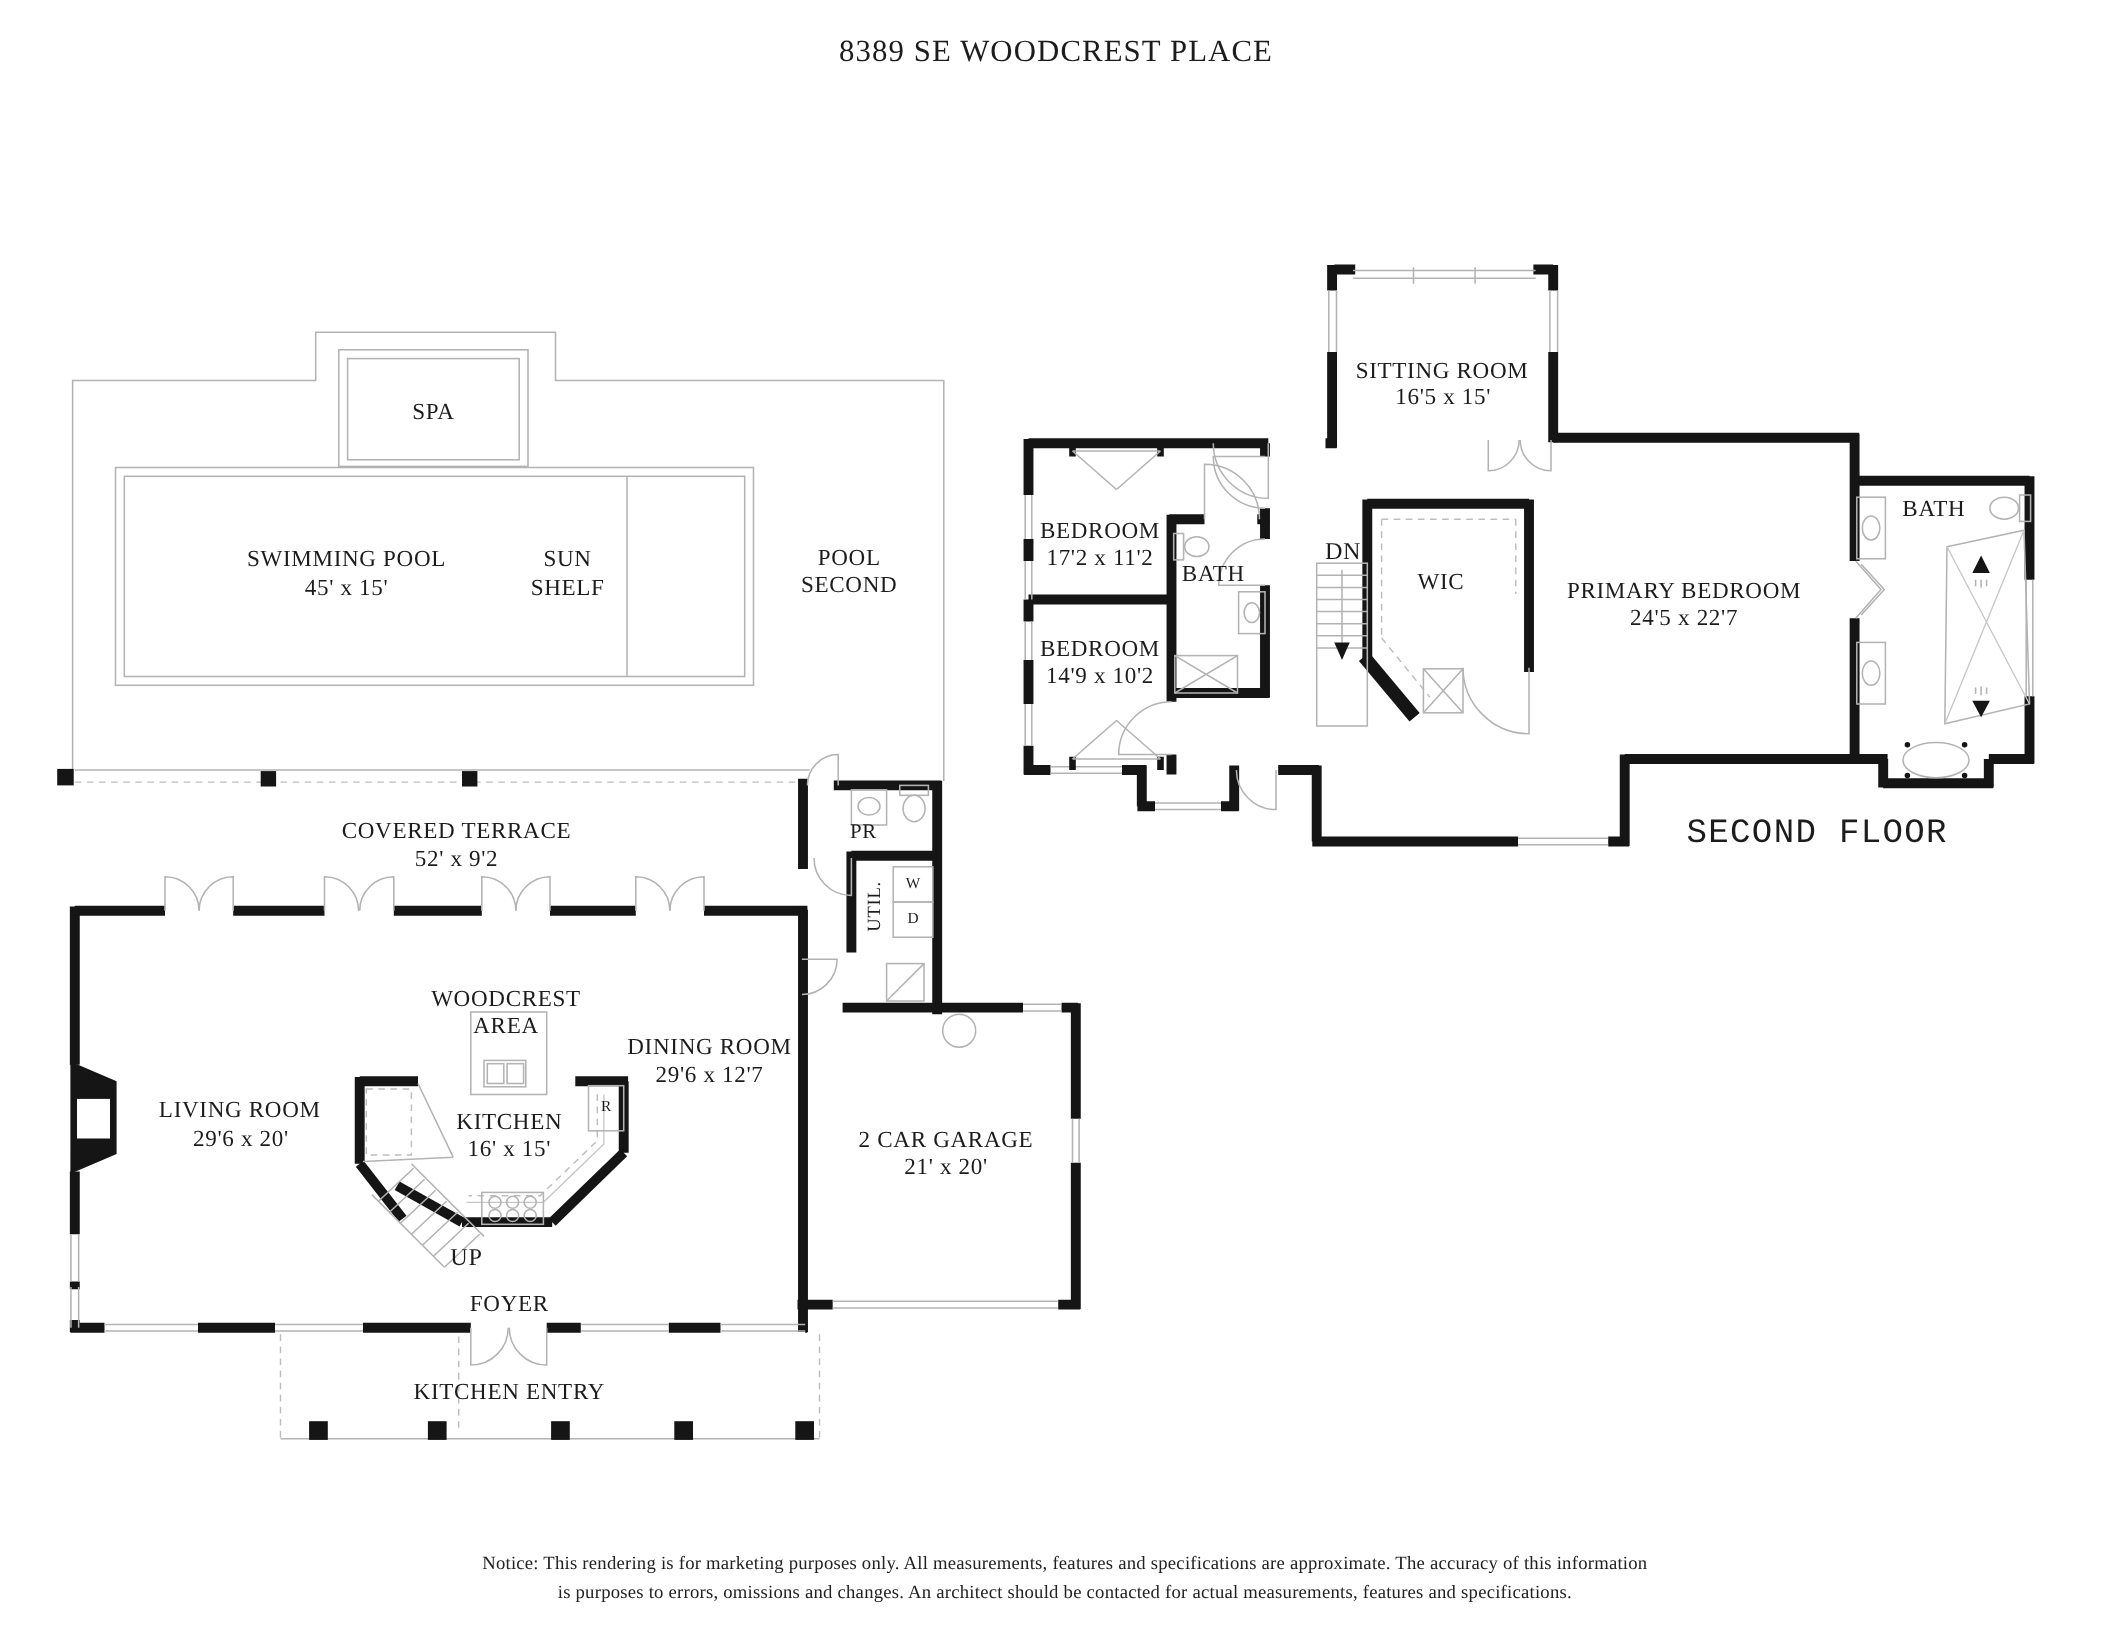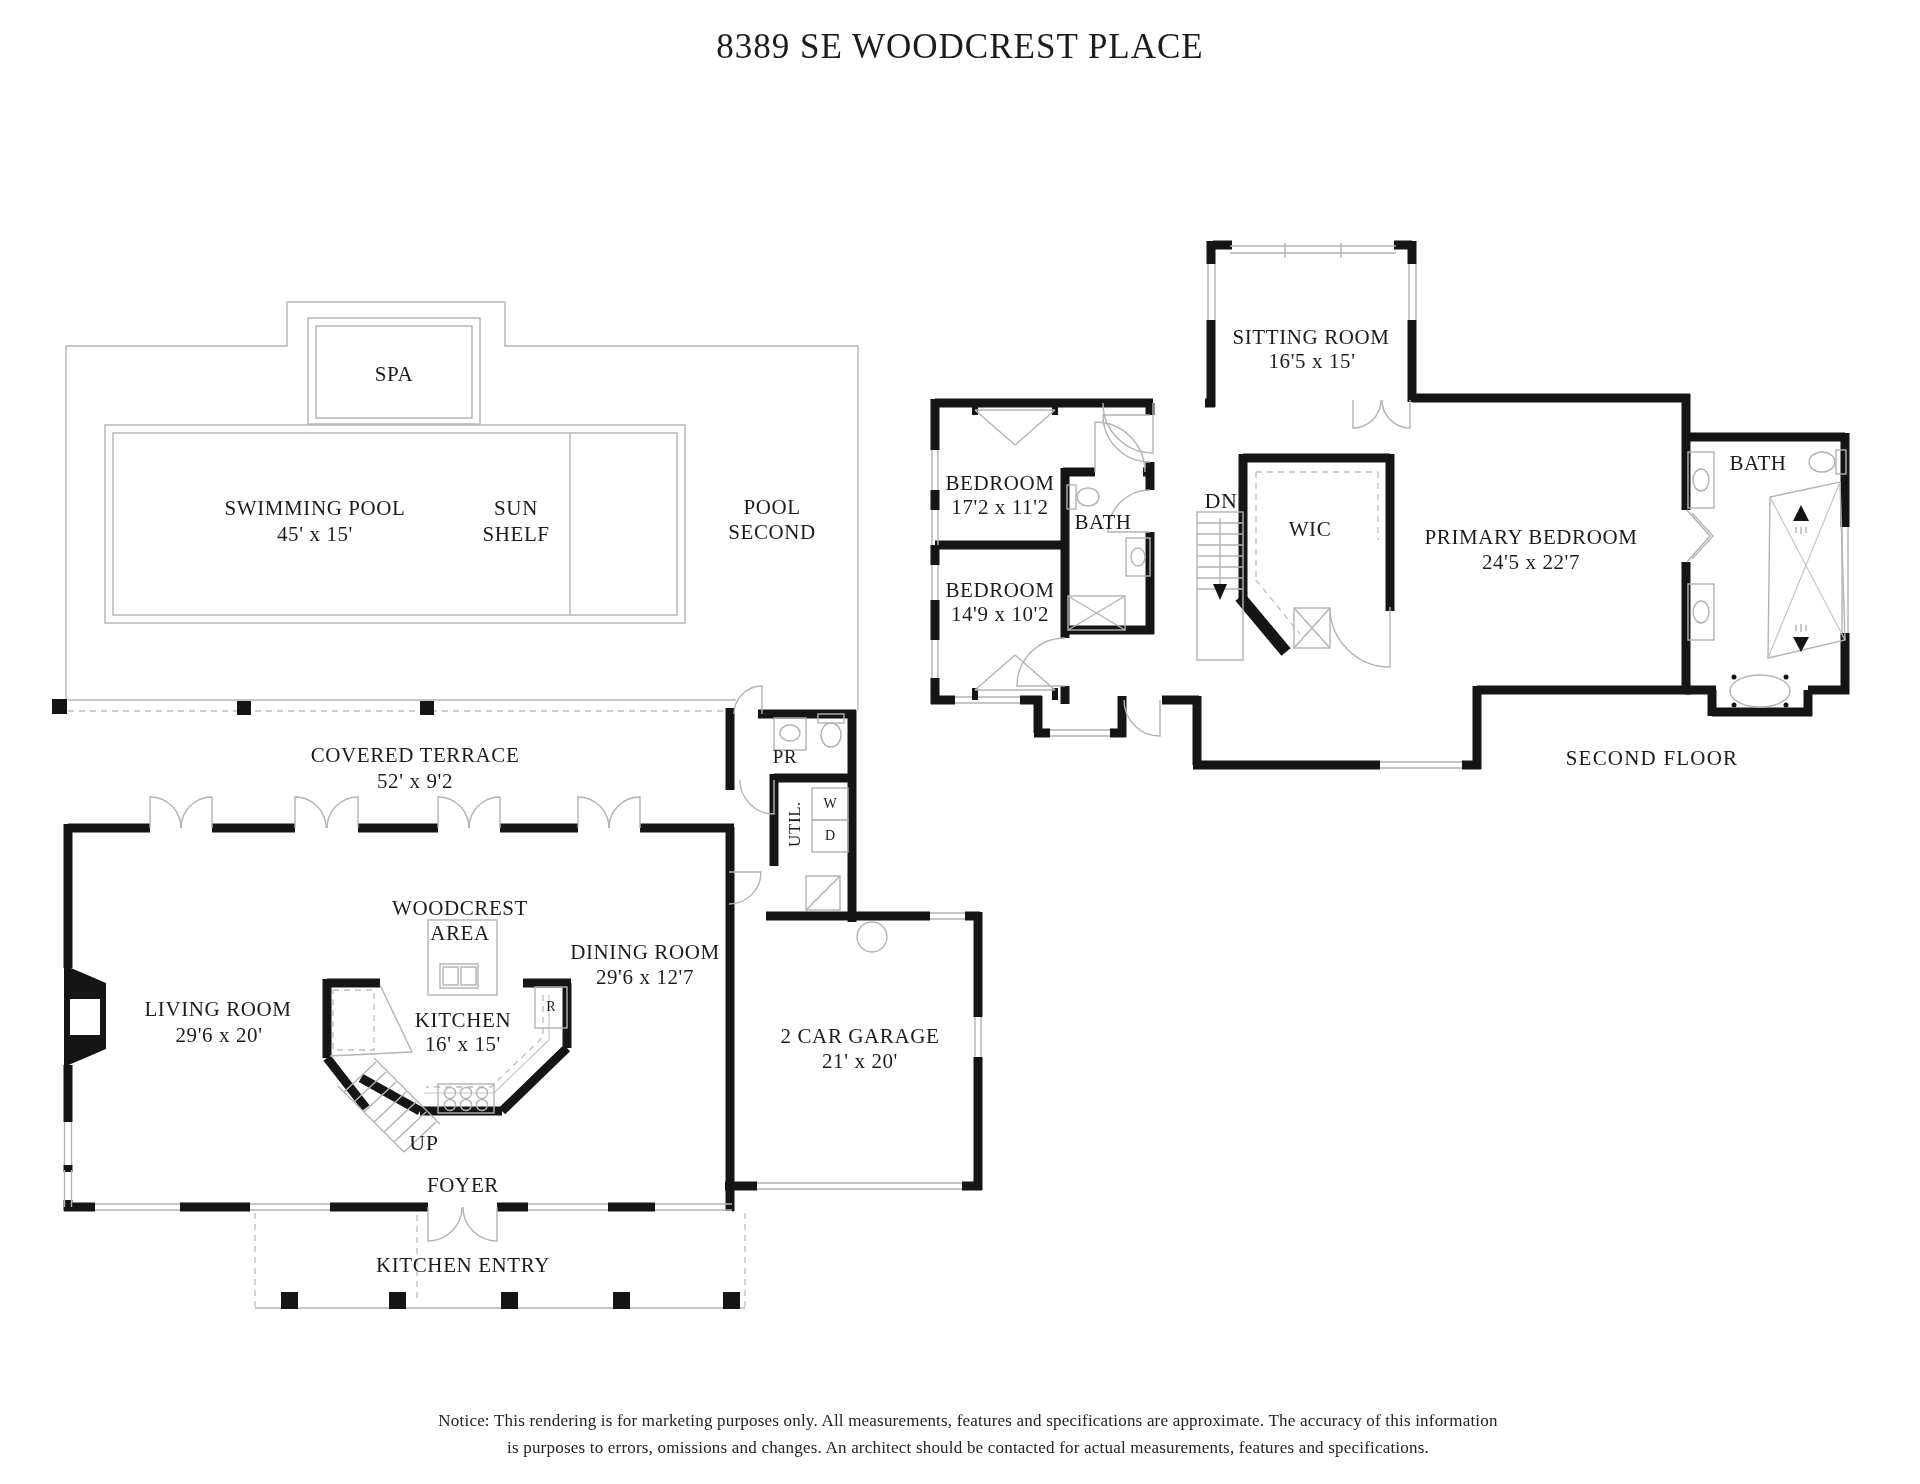--- a/index.html
+++ b/index.html
@@ -9,22 +9,22 @@
   .wallthin{stroke:#151515;stroke-width:6;fill:none;}
   .thin{stroke:#b3b3b3;stroke-width:1.4;fill:none;}
   .thin2{stroke:#c6c6c6;stroke-width:1.2;fill:none;}
   .dash{stroke:#bdbdbd;stroke-width:1.3;fill:none;stroke-dasharray:6 5;}
   .blk{fill:#151515;stroke:none;}
   .lbl{position:absolute;transform:translate(-50%,-50%);font-family:"Liberation Serif",serif;
        color:#1c1c1c;white-space:nowrap;letter-spacing:.6px;font-size:21px;}
   .sm{font-size:22px;}
   .xs{font-size:14px;letter-spacing:0;}
   .md{font-size:19px;}
-  .big{font-size:21px;letter-spacing:1.2px;}
-  .title{font-size:35px;letter-spacing:1px;}
+  .big{font-size:31px;letter-spacing:1.2px;font-family:Liberation Mono, monospace;}
+  .title{font-size:28px;letter-spacing:1px;}
   .notice{font-size:17px;letter-spacing:.2px;color:#222;margin-left:16px;}
   .rot{transform:translate(-50%,-50%) rotate(-90deg);font-size:17px;}
 </style>
 </head>
 <body>
 
 <div class="canvas">
 
 <svg width="1920" height="1484" viewBox="0 0 1920 1484">
 

